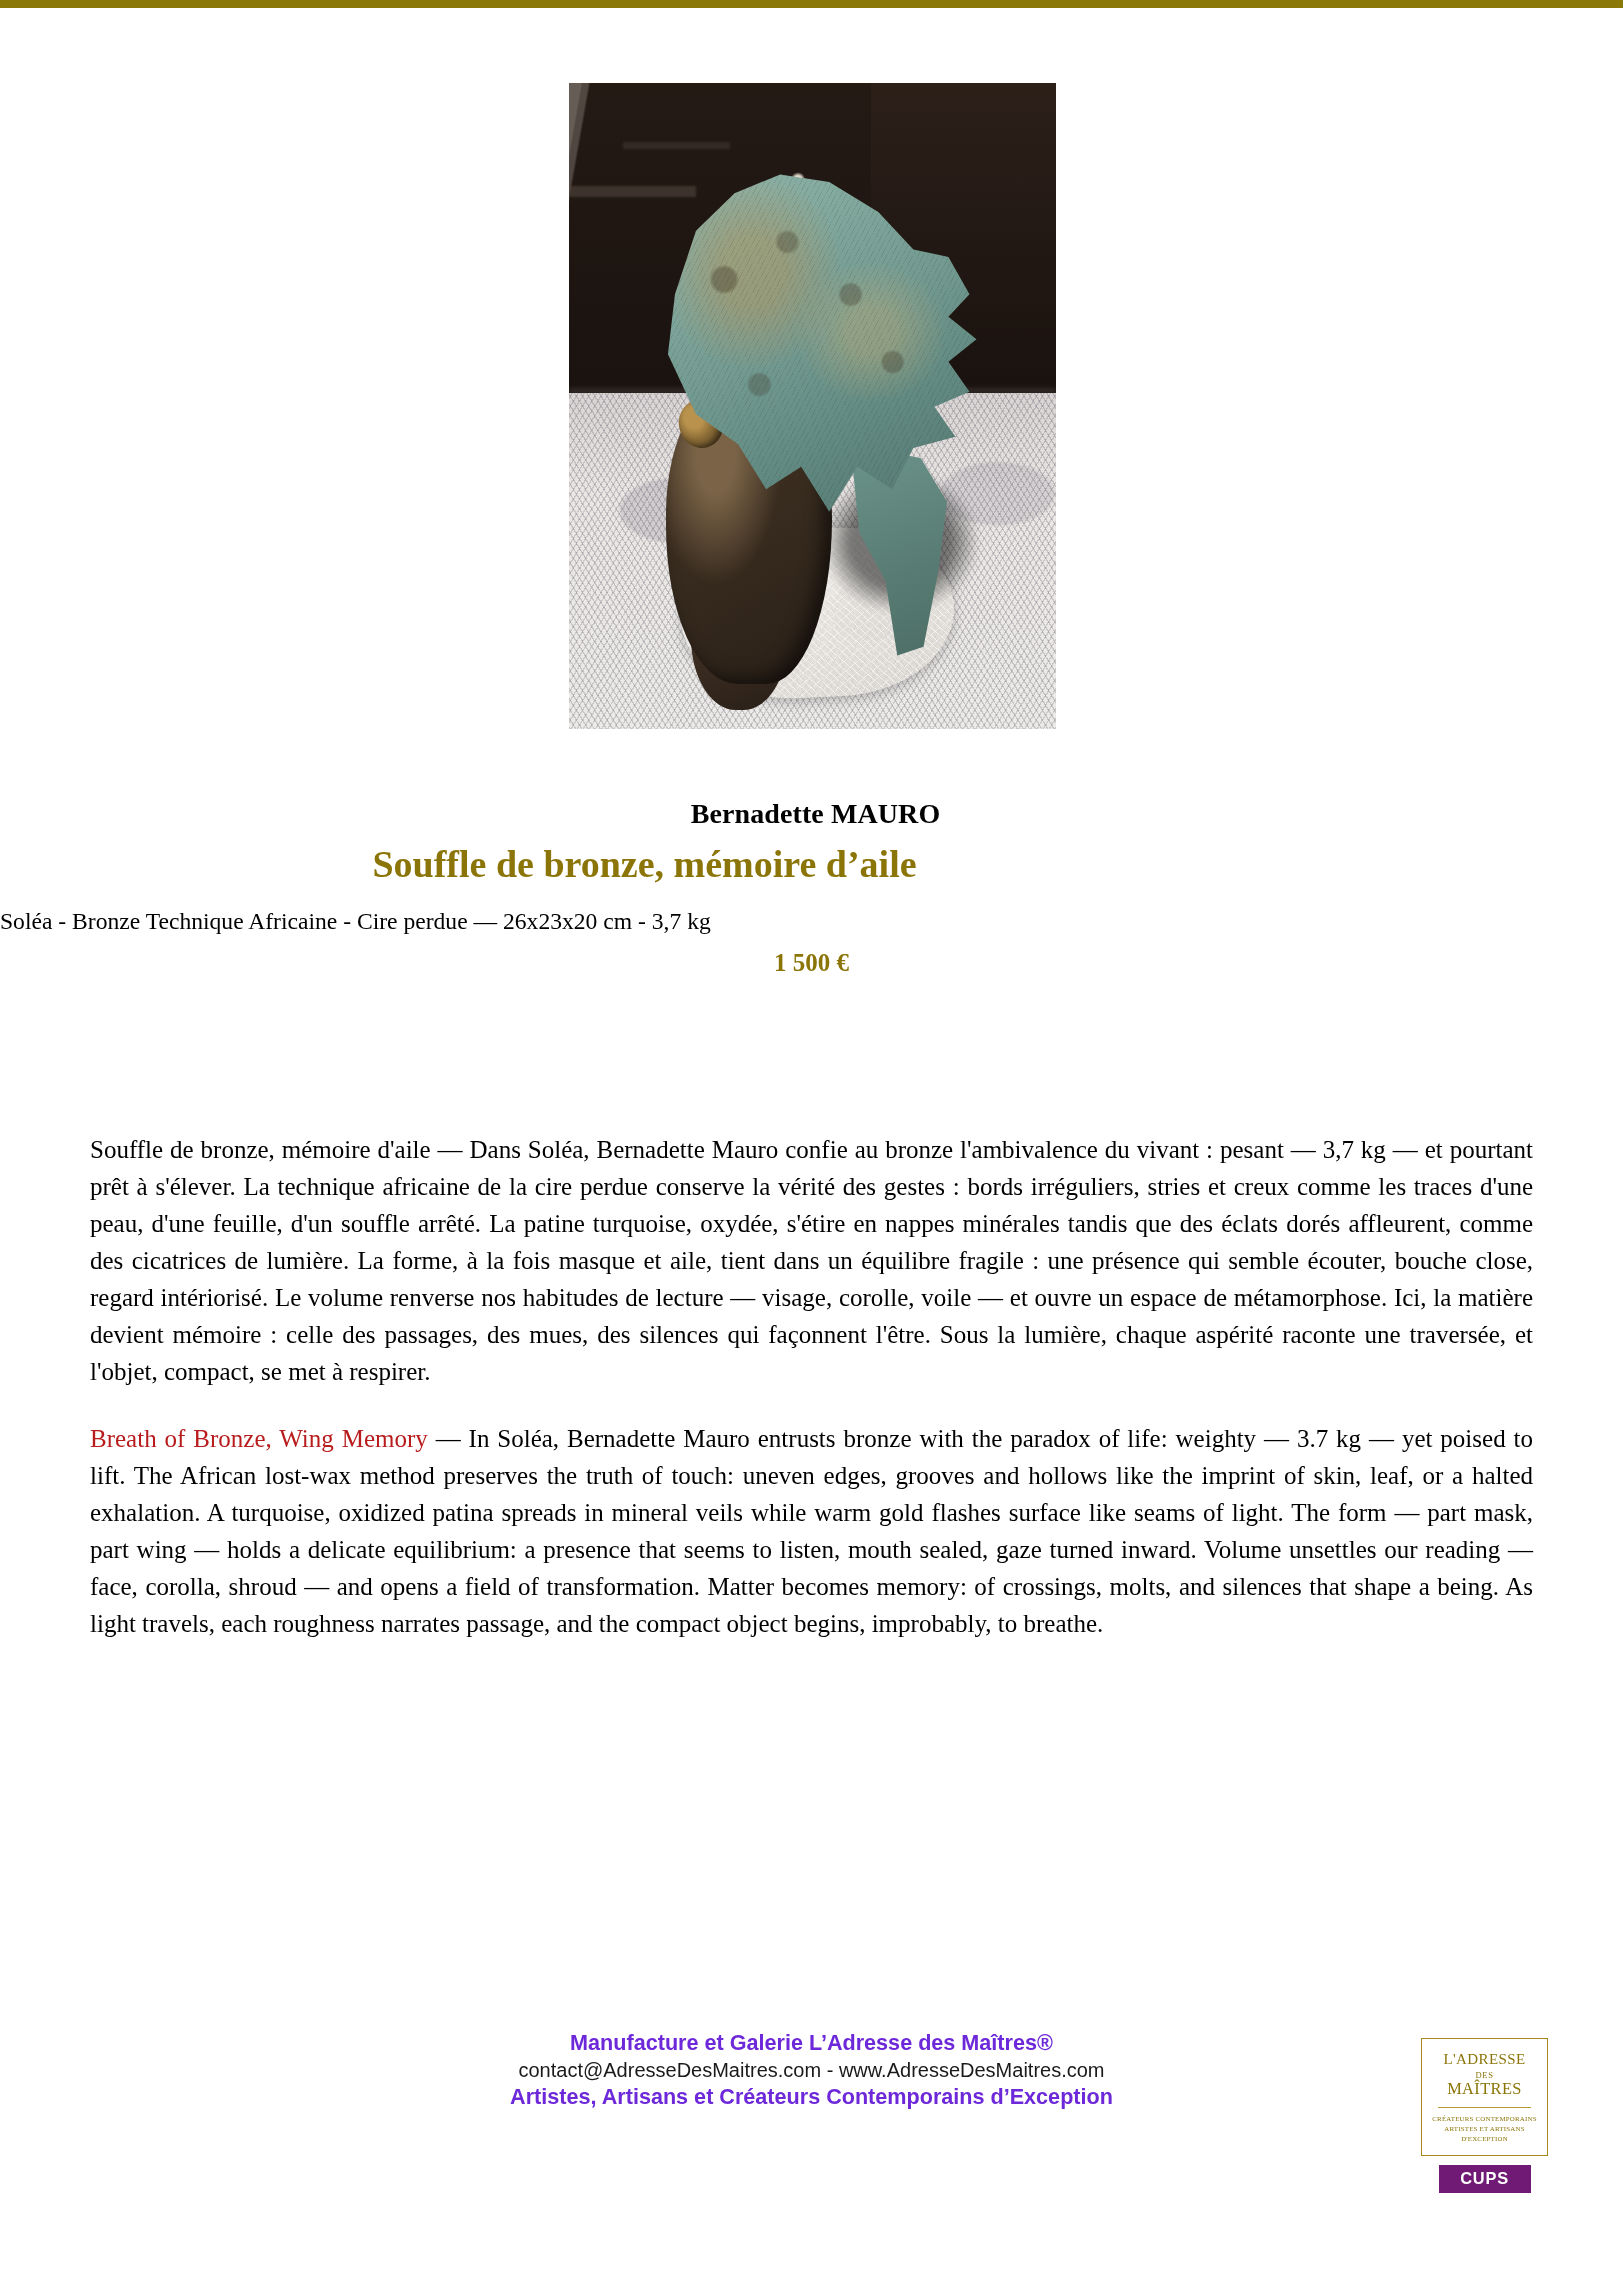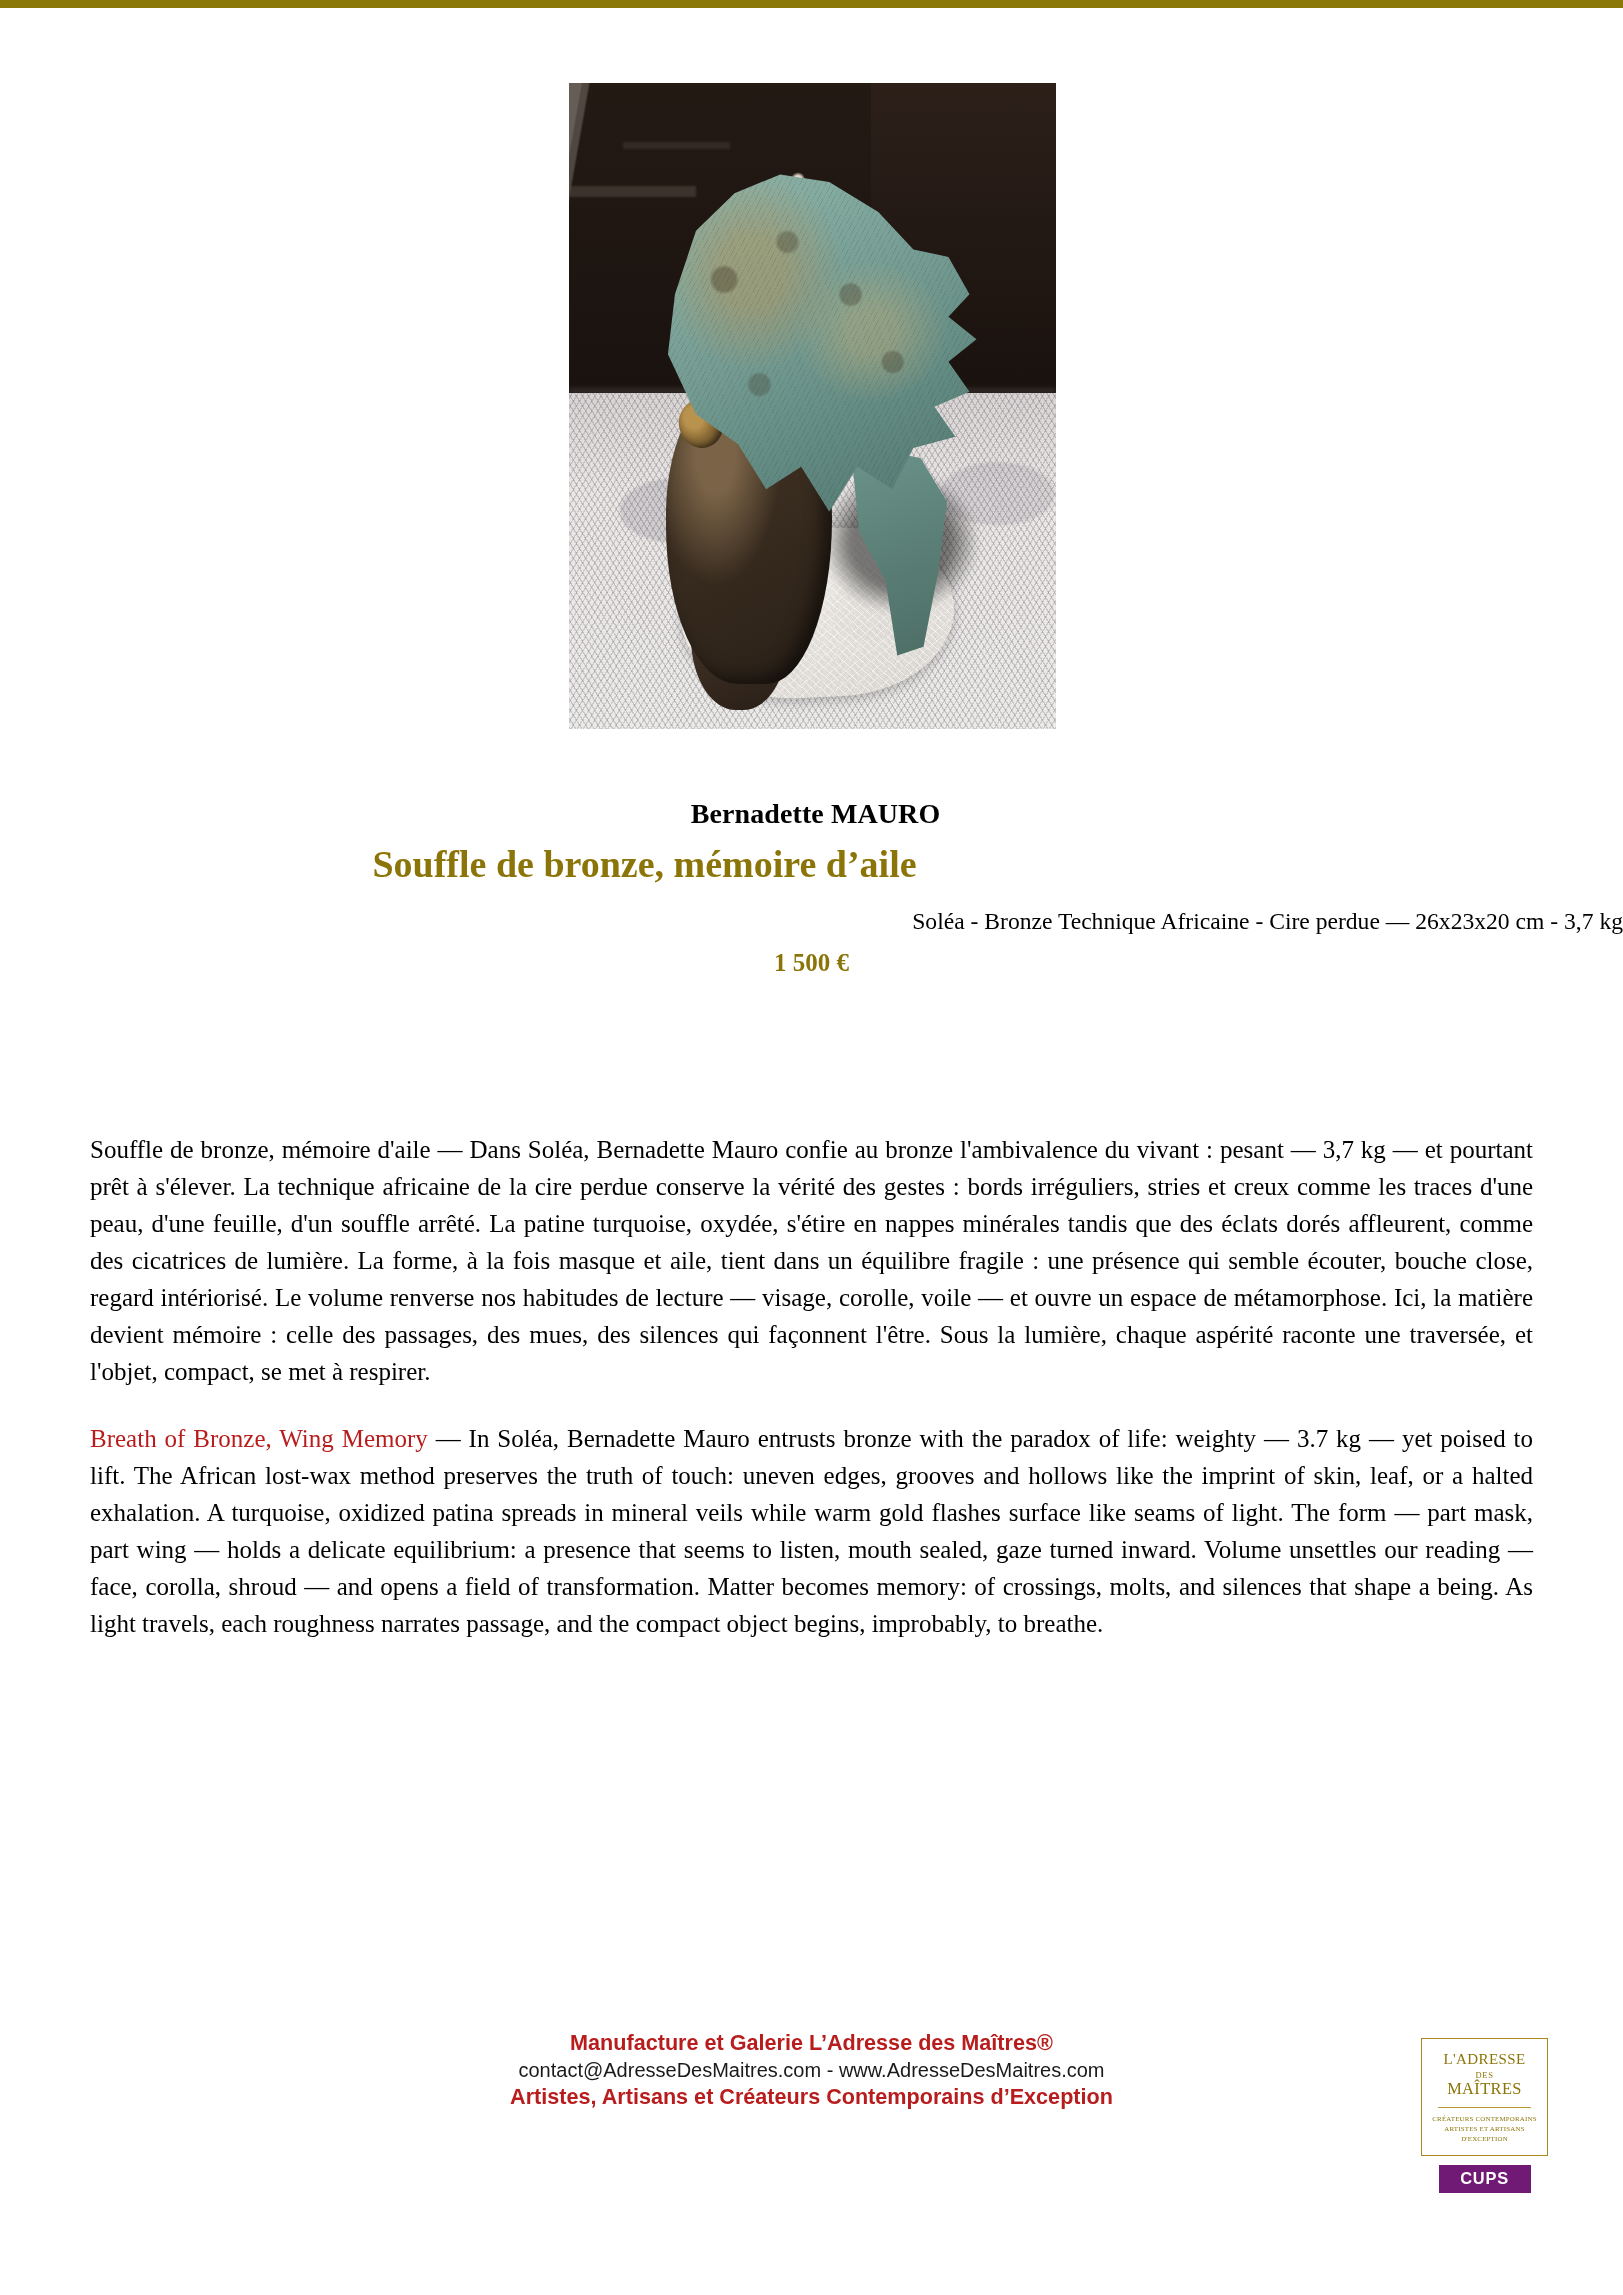--- a/index.html
+++ b/index.html
@@ -223,21 +223,21 @@
     top: 842px;
     text-align: center;
     font-size: 38px;
     font-weight: bold;
     color: #8C7508;
   }
   .subtitle {
     position: absolute;
     left: 0; width: 1623px;
     top: 908px;
-    text-align: right;
+    text-align: left;
     font-size: 23.6px;
   }
   .price {
     position: absolute;
     left: 0; width: 1623px;
     top: 949px;
     text-align: center;
     font-size: 25px;
     font-weight: bold;
     color: #8C7508;
@@ -262,21 +262,21 @@
 
   
   .footer {
     position: absolute;
     left: 0; width: 1623px;
     top: 2029px;
     text-align: center;
     font-family: "Liberation Sans", sans-serif;
   }
   .f-line { line-height: 1.30; }
-  .f-gold { color: #b91c1c; font-weight: bold; font-size: 21.6px; }
+  .f-gold { color: #6d28d9; font-weight: bold; font-size: 21.6px; }
   .f-dark { color: #1a1a1a; font-size: 20px; }
 
   
   .logo-area {
     position: absolute;
     left: 1421px;
     top: 2038px;
     width: 127px;
     border-radius: 30px;
   }

